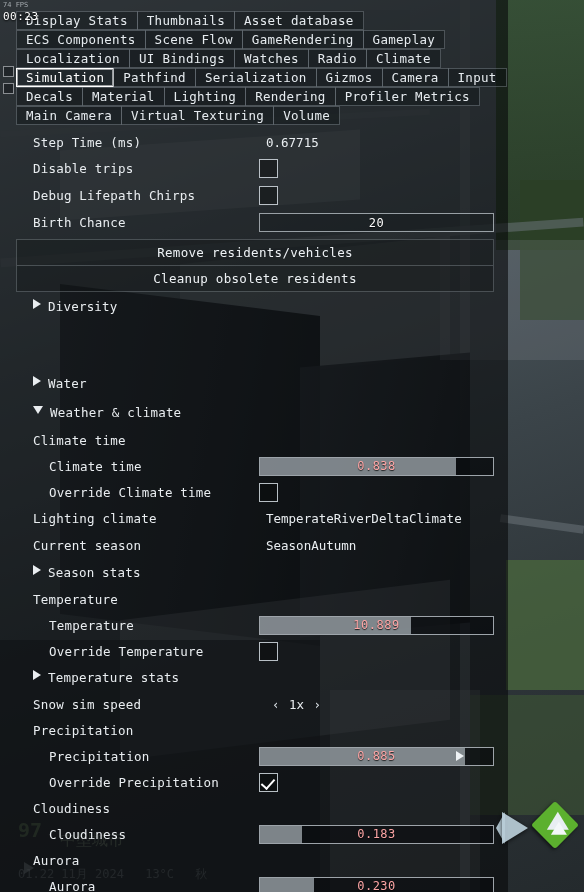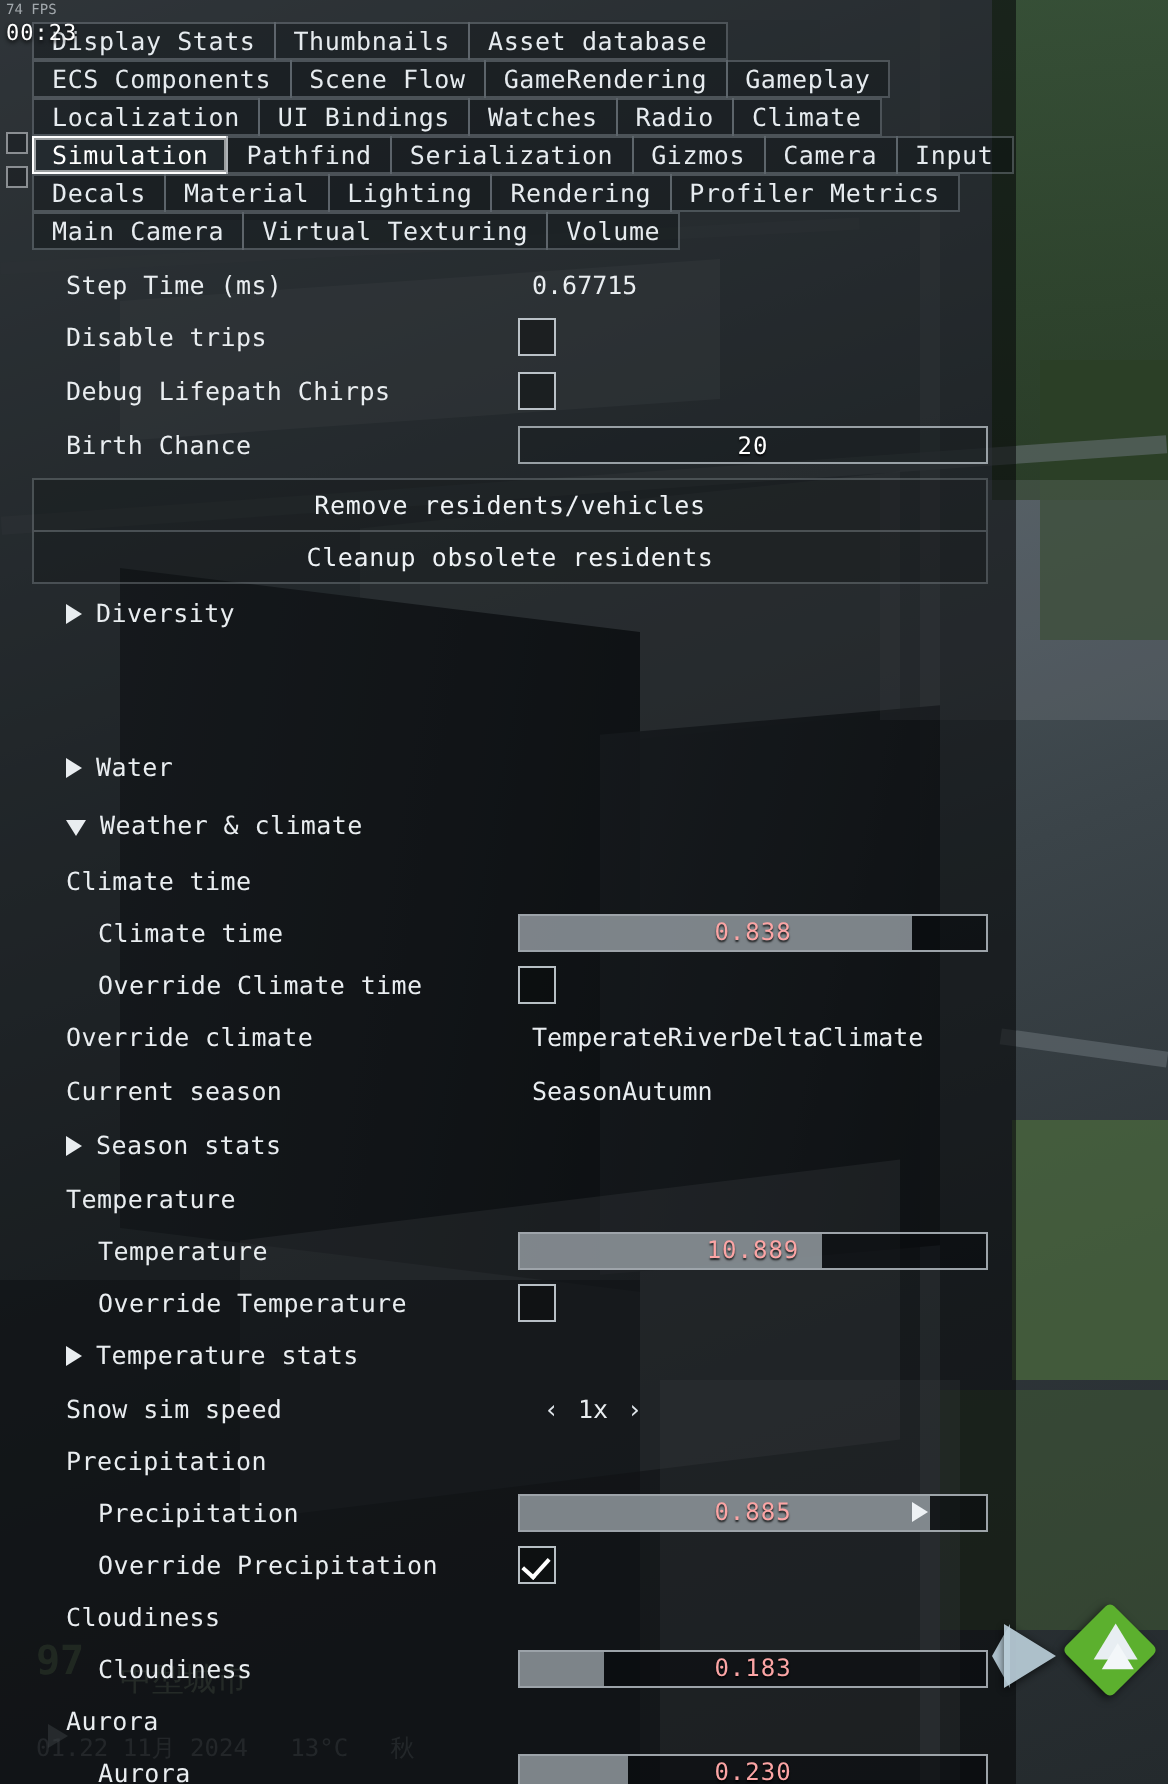--- a/index.html
+++ b/index.html
@@ -98,21 +98,21 @@
   .arrow{
     display:inline-block;width:0;height:0;margin-right:7px;vertical-align:middle;
     border-top:5px solid transparent;border-bottom:5px solid transparent;
     border-left:8px solid #e9edf0;
   }
   .arrow.open{
     border-left:5px solid transparent;border-right:5px solid transparent;
     border-top:8px solid #e9edf0;border-bottom:0;
     position:relative;top:1px;
   }
-  .fold{display:flex;align-items:center;}
+  .fold{display:flex;align-items:flex-start;}
 
   .btnrow{
     margin-left:16px;width:476px;height:25px;
     border:1px solid rgba(190,200,208,0.28);
     border-top:none;
     display:flex;align-items:center;justify-content:center;
     color:#eef2f5;font-size:12.5px;letter-spacing:.3px;
     background:rgba(12,15,18,0.30);
   }
   .btnrow.first{border-top:1px solid rgba(190,200,208,0.28);}
@@ -307,21 +307,21 @@
     </div>
   </div>
   <div class="row">
     <div class="lbl ind2">Override Climate time</div>
     <div class="ctrlbox">
       <div class="checkbox"></div>
     </div>
   </div>
 
   <div class="row" style="height:27px;">
-    <div class="lbl ind1">Override climate</div>
+    <div class="lbl ind1">Lighting climate</div>
     <div class="val">TemperateRiverDeltaClimate</div>
   </div>
   <div class="row" style="height:27px;">
     <div class="lbl ind1">Current season</div>
     <div class="val">SeasonAutumn</div>
   </div>
 
   <div class="row" style="height:27px;">
     <div class="lbl ind1 fold">
       <span class="arrow"></span>

